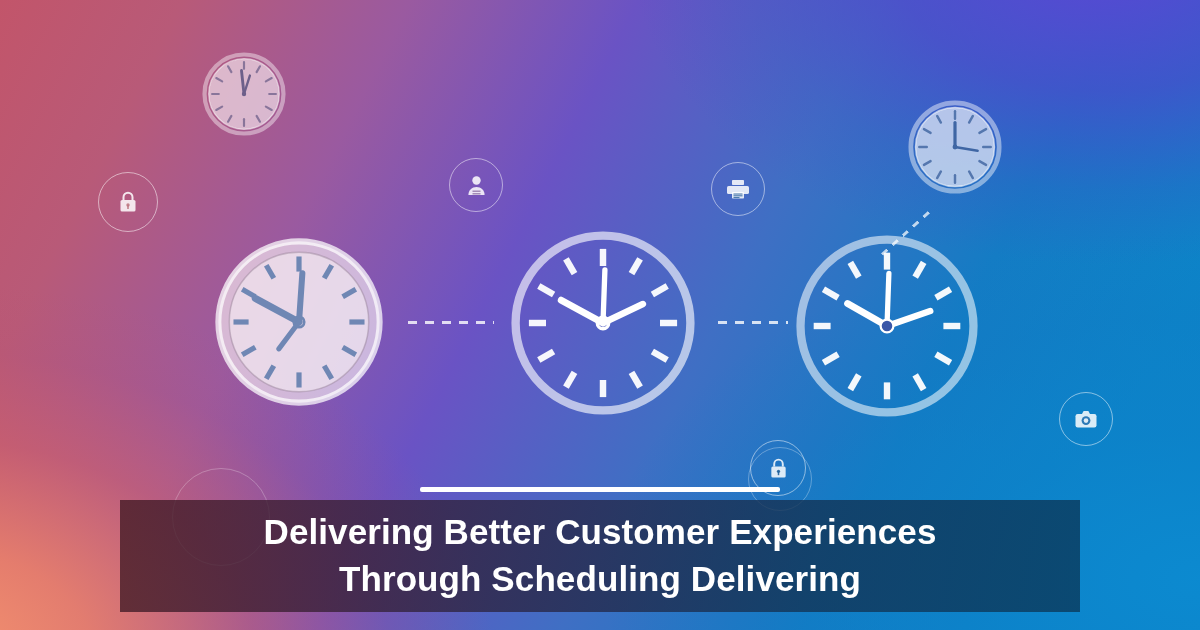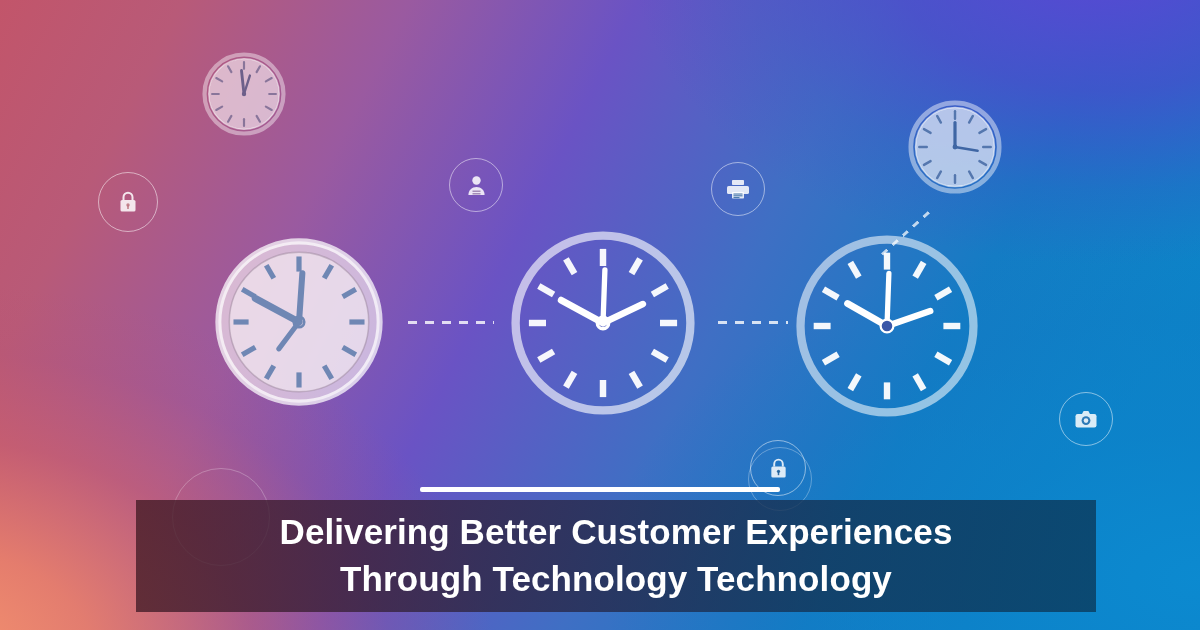--- a/index.html
+++ b/index.html
@@ -113,21 +113,21 @@
   
   .rule {
     position: absolute;
     background: #ffffff;
     border-radius: 2px;
   }
 
   
   .title-band {
     position: absolute;
-    left: 136px;
+    left: 120px;
     top: 500px;
     width: 960px;
     height: 112px;
     background: linear-gradient(100deg,
         rgba(70,28,38,0.80) 0%,
         rgba(58,32,54,0.80) 22%,
         rgba(38,40,74,0.80) 48%,
         rgba(18,52,86,0.80) 72%,
         rgba(10,58,92,0.80) 100%);
     display: flex;
@@ -355,16 +355,16 @@
         <circle cx="12" cy="11.6" r="4.4" fill="rgba(25,110,175,0.9)"></circle>
         <circle cx="12" cy="11.6" r="2.3" fill="rgba(255,255,255,0.85)"></circle>
       </svg>
     </span>
   </div>
 
   <div class="rule" style="left:420px; top:487px; width:360px; height:5px;"></div>
 
   <div class="title-band">
     <div class="title-line">Delivering Better Customer Experiences</div>
-    <div class="title-line">Through Technology Technology</div>
+    <div class="title-line">Through Scheduling Delivering</div>
   </div>
 
 </div>
 
 </body></html>

